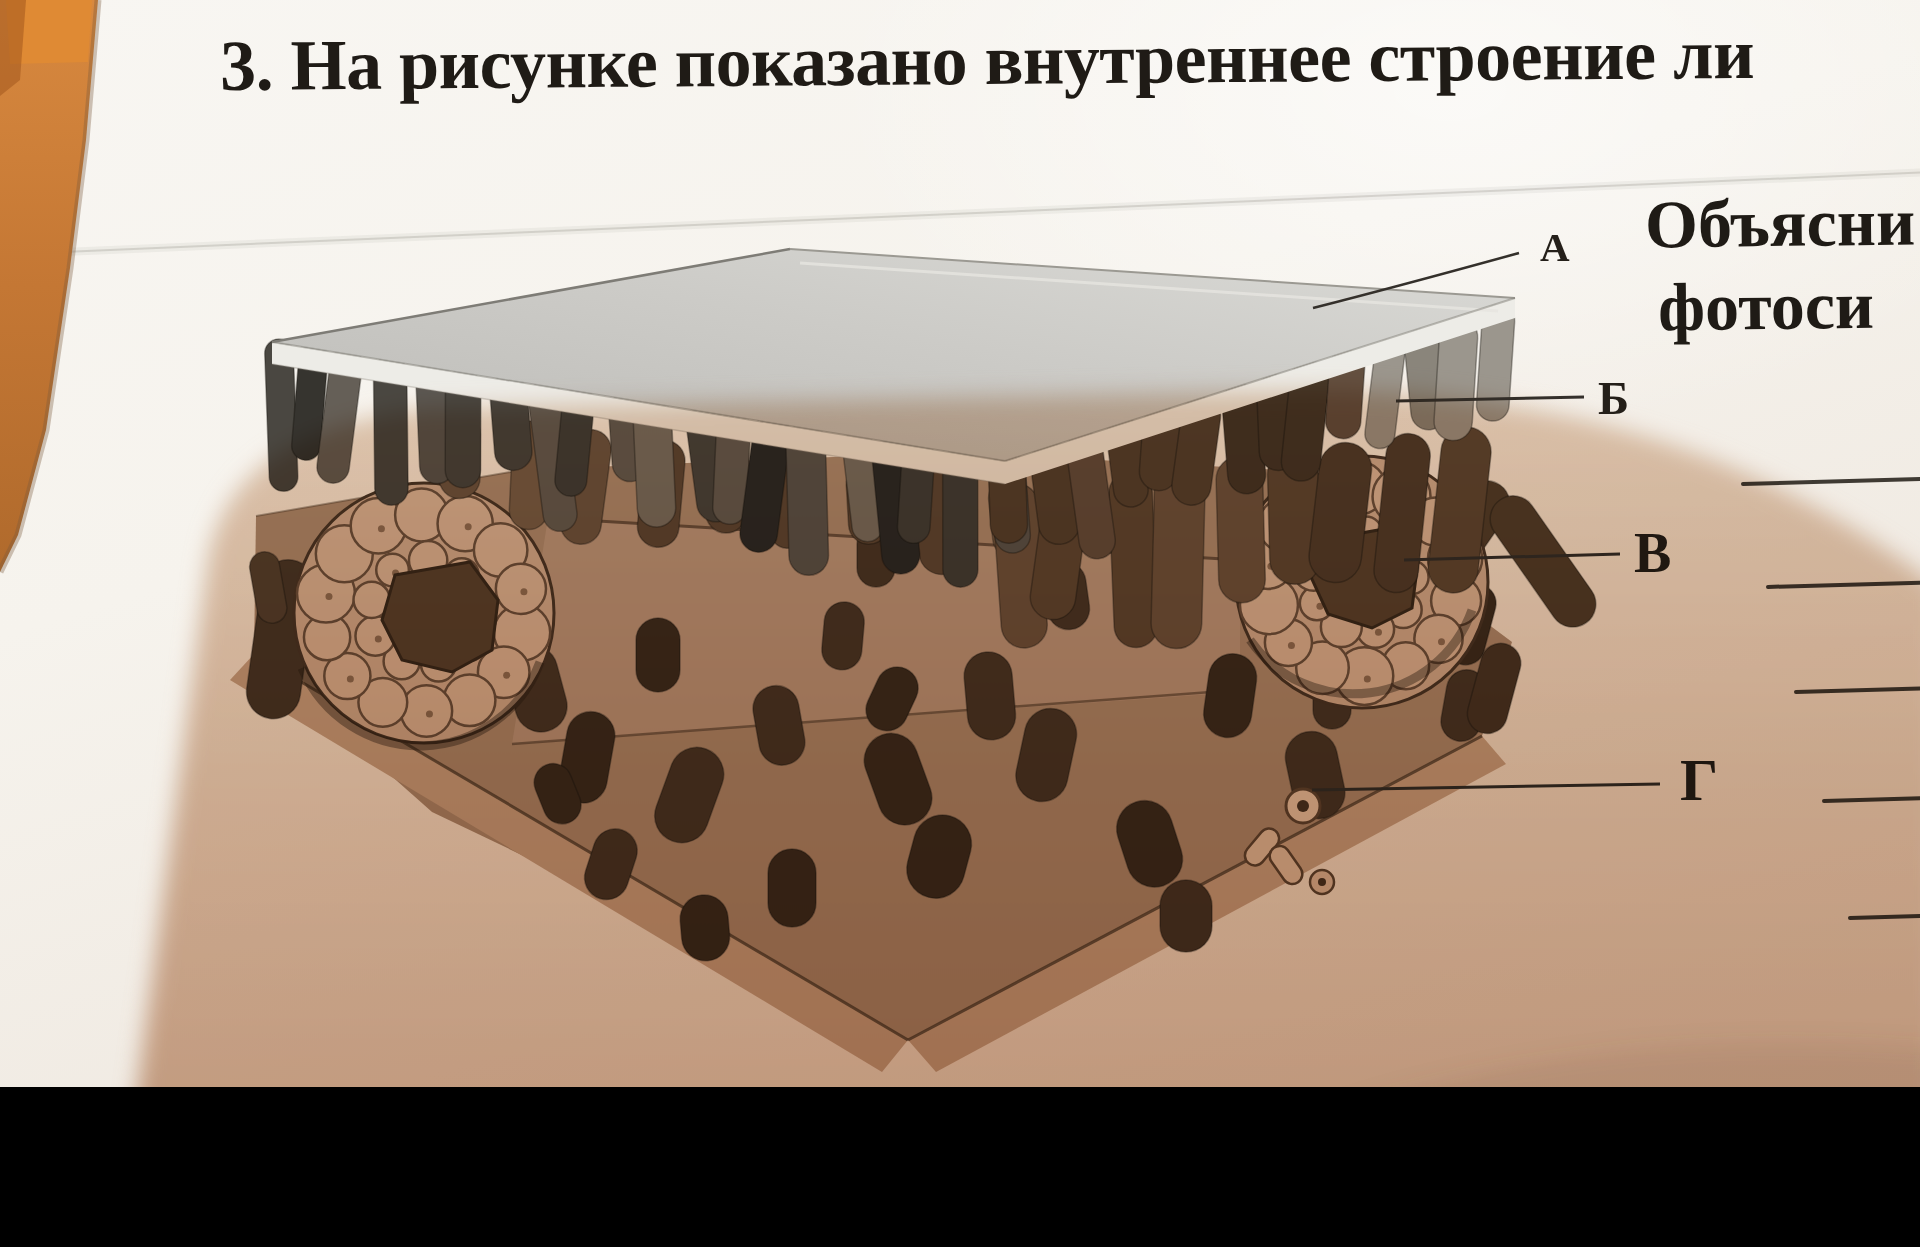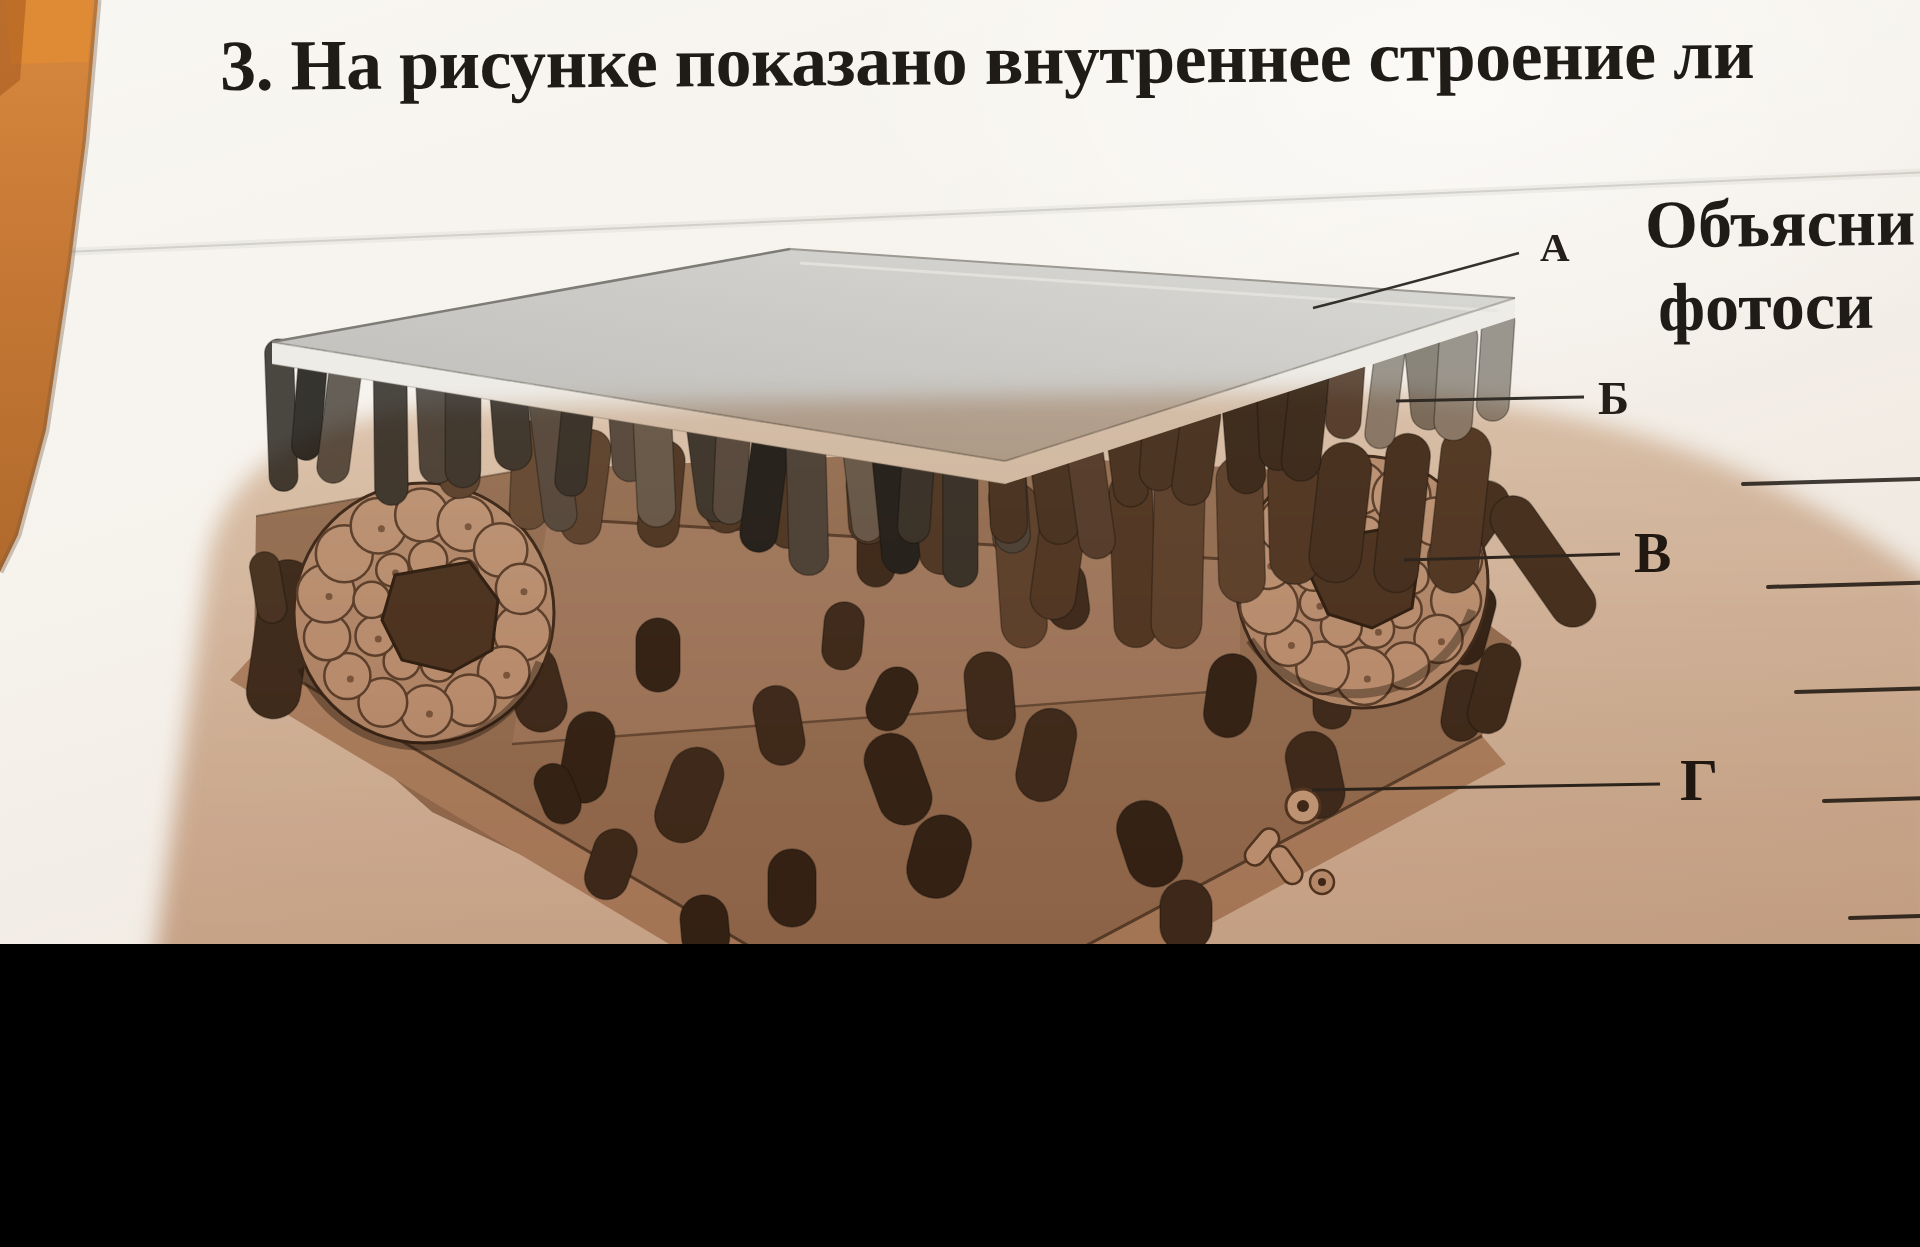--- a/index.html
+++ b/index.html
@@ -1,17 +1,17 @@
 <!DOCTYPE html>
 <html><head>
 <meta charset="utf-8">
 <style>
   html,body{margin:0;padding:0;background:#000;}
   .stage{
-    position:relative;width:1920px;height:944px;overflow:hidden;
+    position:relative;width:1920px;height:1087px;overflow:hidden;
     background:#f6f3ee;
     font-family:"Liberation Serif","DejaVu Serif",serif;
   }
   .paper{
     position:absolute;inset:0;
     background:
       radial-gradient(900px 500px at 1450px 90px, rgba(255,255,255,.55), rgba(255,255,255,0) 70%),
       linear-gradient(163deg,#f8f6f2 0%,#f6f3ed 38%,#f0eae2 72%,#ebe3d9 100%);
   }
   .crease{

